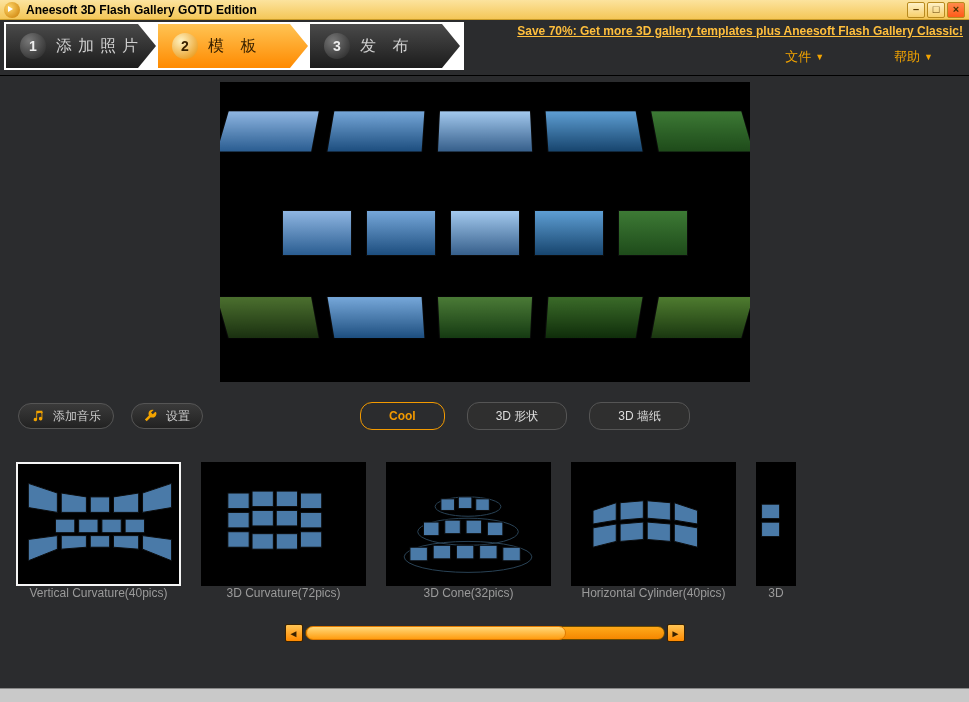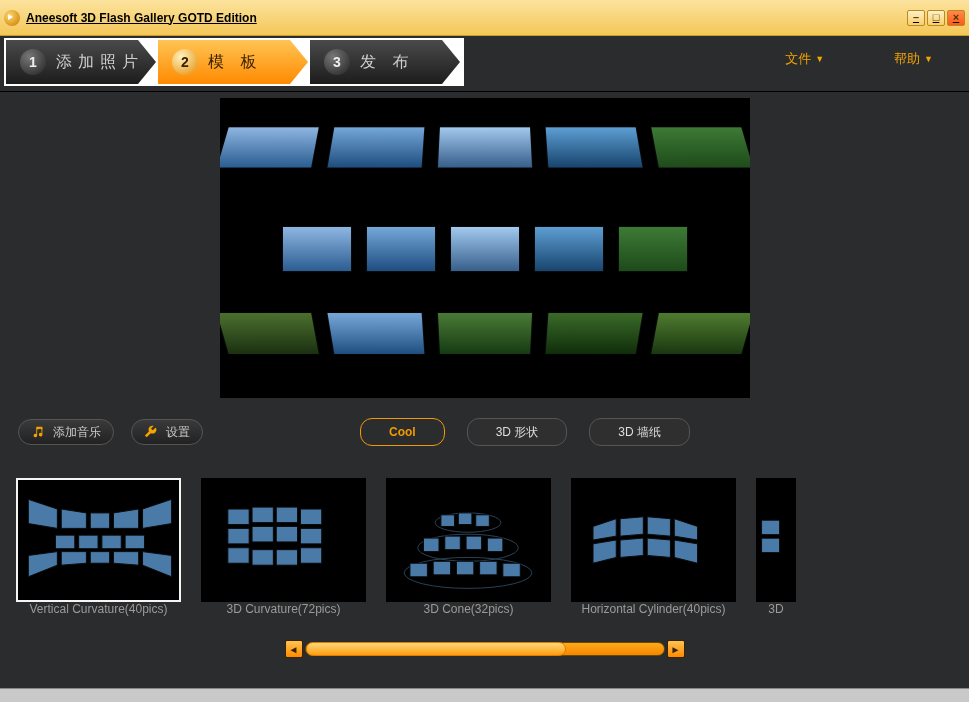--- a/index.html
+++ b/index.html
@@ -6,26 +6,25 @@
 body {
   width: 969px; height: 702px;
   background: #2b2c2e;
   font-family: "Microsoft YaHei", Arial, sans-serif;
   color: #ccc; font-size: 12px;
   overflow: hidden;
   position: relative;
 }
 
 .titlebar {
-  height: 36px;
+  height: 20px;
   background: linear-gradient(#fce39e, #f4c758);
   display: flex; align-items: center;
   padding: 0 4px; color: #000; font-weight: bold; font-size: 12px;
   border-bottom: 1px solid #c99b28;
-  text-decoration: underline;
 }
 .titlebar .logo {
   width: 16px; height: 16px; border-radius: 50%;
   background: radial-gradient(circle at 35% 35%, #ffd76a, #c77800);
   margin-right: 6px; position: relative;
 }
 .titlebar .logo::after {
   content:""; position:absolute; left:4px; top:4px;
   border-left:5px solid #fff; border-top:3px solid transparent; border-bottom:3px solid transparent;
 }
@@ -194,20 +193,21 @@
     <div class="step active">
       <div class="num">2</div>
       <span>模  板</span>
     </div>
     <div class="step">
       <div class="num">3</div>
       <span>发  布</span>
     </div>
   </div>
   <div class="topright">
+    <a class="promo" href="#">Save 70%:  Get more 3D gallery templates plus Aneesoft Flash Gallery Classic!</a>
     <div class="menus">
       <div class="menu-item">
         <span>文件</span>
         <span class="tri">▼</span>
       </div>
       <div class="menu-item">
         <span>帮助</span>
         <span class="tri">▼</span>
       </div>
     </div>

